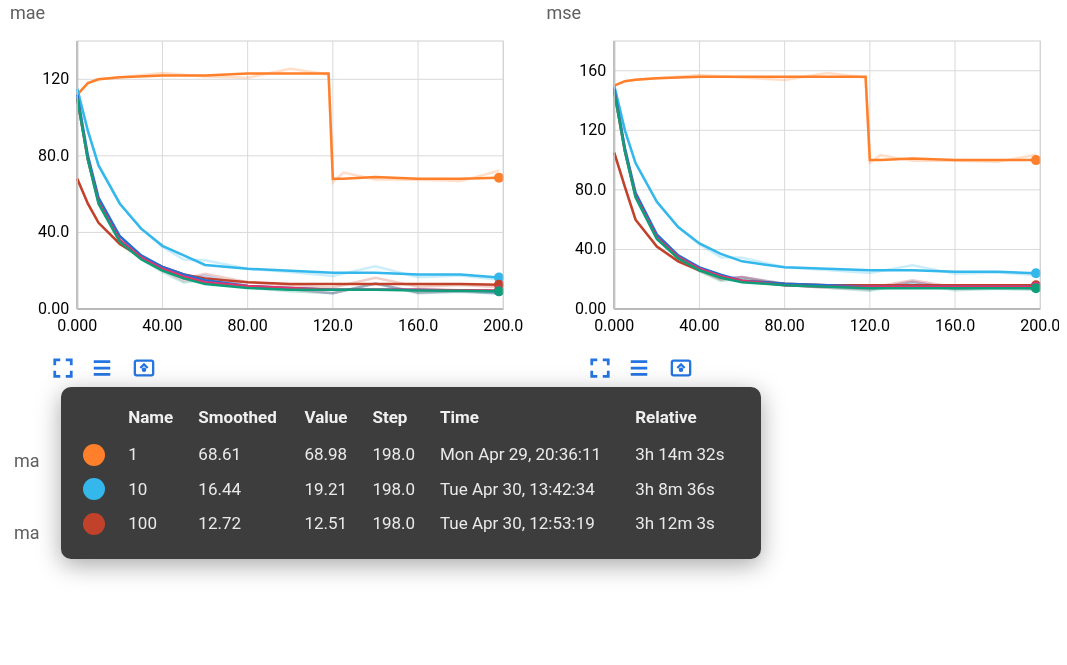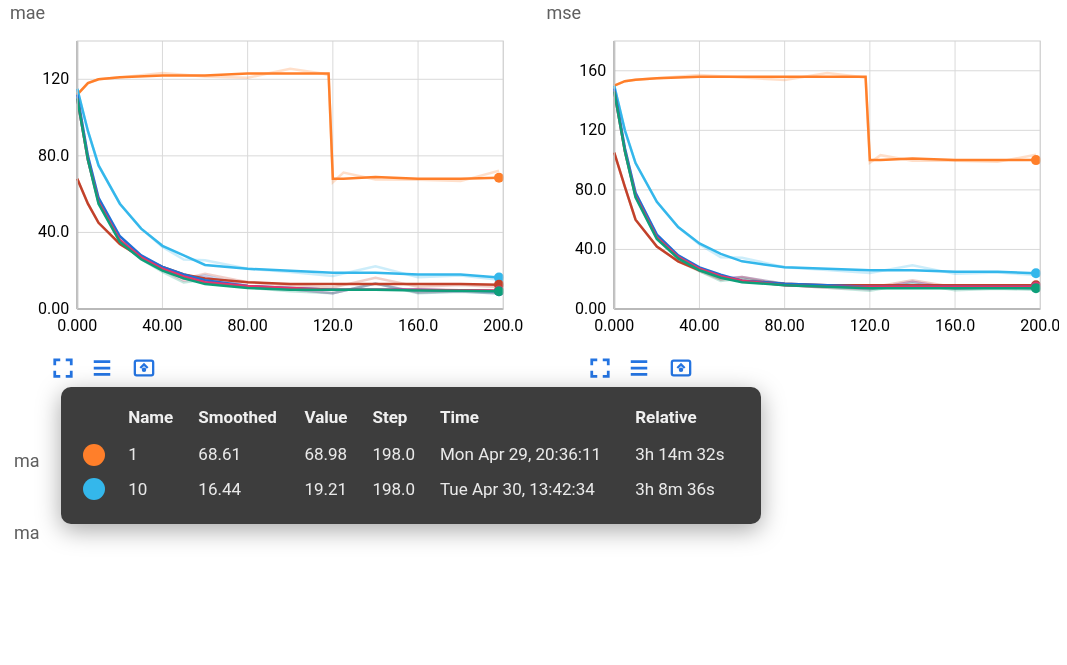--- a/index.html
+++ b/index.html
@@ -206,17 +206,26 @@
           </tr>
           <tr>
             <td><span class="swatch" style="background: rgb(52, 183, 235);"></span></td>
             <td>10</td>
             <td>16.44</td>
             <td>19.21</td>
             <td>198.0</td>
             <td>Tue Apr 30, 13:42:34</td>
             <td>3h 8m 36s</td>
           </tr>
+          <tr>
+            <td><span class="swatch" style="background: rgb(194, 65, 42);"></span></td>
+            <td>100</td>
+            <td>12.72</td>
+            <td>12.51</td>
+            <td>198.0</td>
+            <td>Tue Apr 30, 12:53:19</td>
+            <td>3h 12m 3s</td>
+          </tr>
         </tbody>
   </table>
 </div>
 
 </div>
 
 </body></html>

